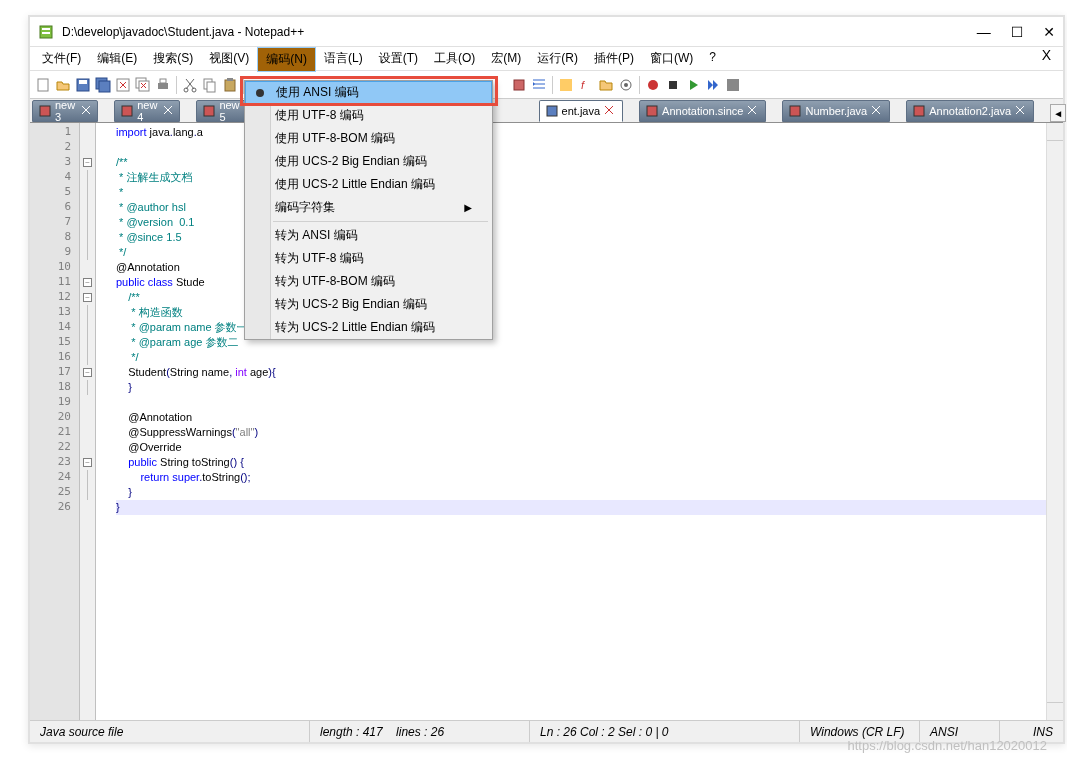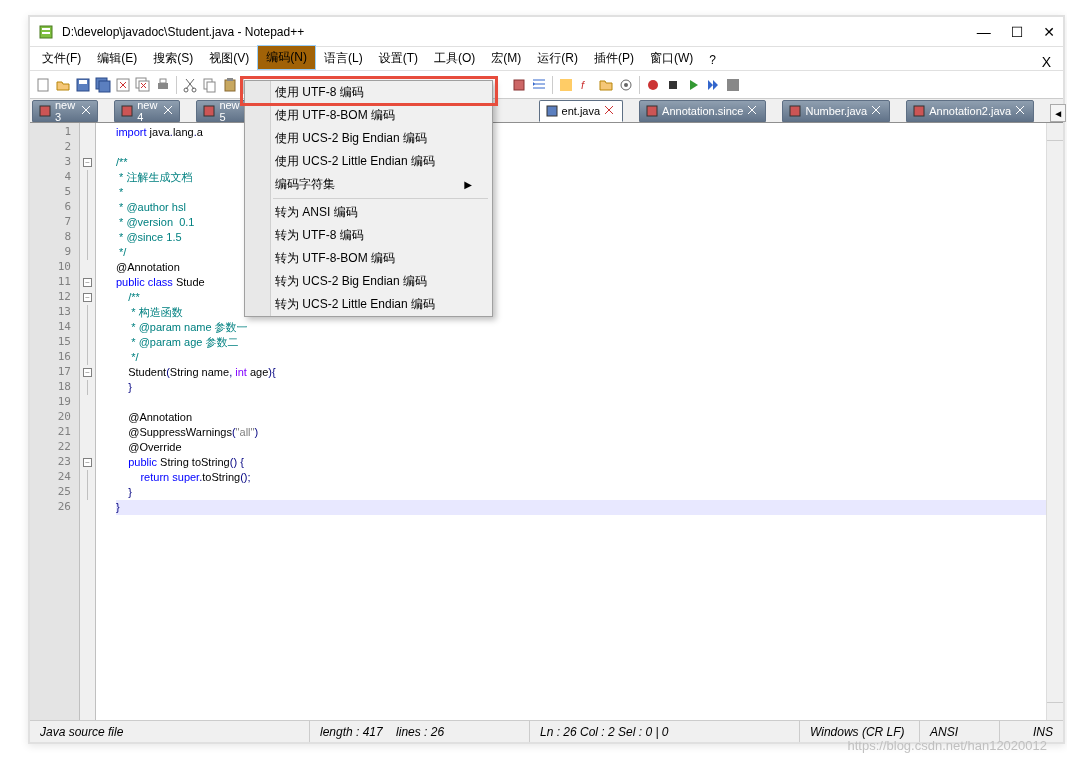--- a/index.html
+++ b/index.html
@@ -3,21 +3,21 @@
 <meta charset="utf-8">
 <style>
 * { margin: 0; padding: 0; box-sizing: border-box; font-family: "Microsoft YaHei", "SimSun", sans-serif; }
 body { background: #ffffff; width: 1067px; height: 759px; position: relative; overflow: hidden; }
 .outer-frame { position: absolute; left: 28px; top: 15px; width: 1037px; height: 729px; border: 2px solid #e0e0e0; background: #fff; box-shadow: 0 2px 8px rgba(0,0,0,0.1); }
 .titlebar { height: 30px; display: flex; align-items: center; padding: 0 8px; border-bottom: 1px solid #e0e0e0; }
 .titlebar-icon { width: 16px; height: 16px; margin-right: 8px; display: inline-flex; }
 .titlebar-text { font-size: 12px; flex: 1; }
 .titlebar-controls { display: flex; gap: 20px; }
 .titlebar-controls span { cursor: default; font-size: 14px; font-family: "Segoe UI", sans-serif; }
-.menubar { height: 24px; display: flex; align-items: flex-end; padding: 0 4px; font-size: 12px; border-bottom: 1px solid #e0e0e0; position: relative; }
+.menubar { height: 24px; display: flex; align-items: flex-start; padding: 0 4px; font-size: 12px; border-bottom: 1px solid #e0e0e0; position: relative; }
 .menubar-item { padding: 3px 8px; cursor: default; }
 .menubar-item.active { background: #a16207; border: 1px solid #99cef9; }
 .menubar-close { margin-left: auto; font-family: "Arial"; font-size: 14px; padding: 0 8px; }
 .toolbar { height: 28px; display: flex; align-items: center; padding: 0 4px; gap: 2px; border-bottom: 1px solid #ccc; position: relative; }
 .toolbar-icon { width: 18px; height: 18px; display: inline-flex; align-items: center; justify-content: center; font-size: 12px; }
 .toolbar-sep { width: 1px; height: 18px; background: #ccc; margin: 0 2px; }
 .tabbar { height: 24px; display: flex; align-items: flex-end; padding: 0 2px; background: #f0f0f0; position: relative; border-bottom: 1px solid #8f8f8f; }
 .tab { height: 22px; display: flex; align-items: center; gap: 4px; padding: 0 6px; background: linear-gradient(#8f9fb0,#617389); color: #fff; font-size: 11px; margin-right: 16px; border-radius: 2px 2px 0 0; border: 1px solid #5e6f84; cursor: default; }
 .tab.active { background: #fff; color: #000; border-bottom: 1px solid #fff; }
 .tab-icon { width: 12px; height: 12px; }
@@ -423,20 +423,24 @@
     <div class="status-cell" style="width:120px">Windows (CR LF)</div>
     <div class="status-cell" style="width:80px">ANSI</div>
     <div class="status-cell" style="flex:1;border-right:none;justify-content:flex-end">INS</div>
   </div>
 
 </div>
 
 <div class="dropdown-menu">
   <div class="menu-gutter"></div>
 
+<div class="menu-item highlighted">
+      <span class="bullet"></span>
+      <span>使用 ANSI 编码</span>
+    </div>
     <div class="menu-item">
       <span>使用 UTF-8 编码</span>
     </div>
     <div class="menu-item">
       <span>使用 UTF-8-BOM 编码</span>
     </div>
     <div class="menu-item">
       <span>使用 UCS-2 Big Endian 编码</span>
     </div>
     <div class="menu-item">

